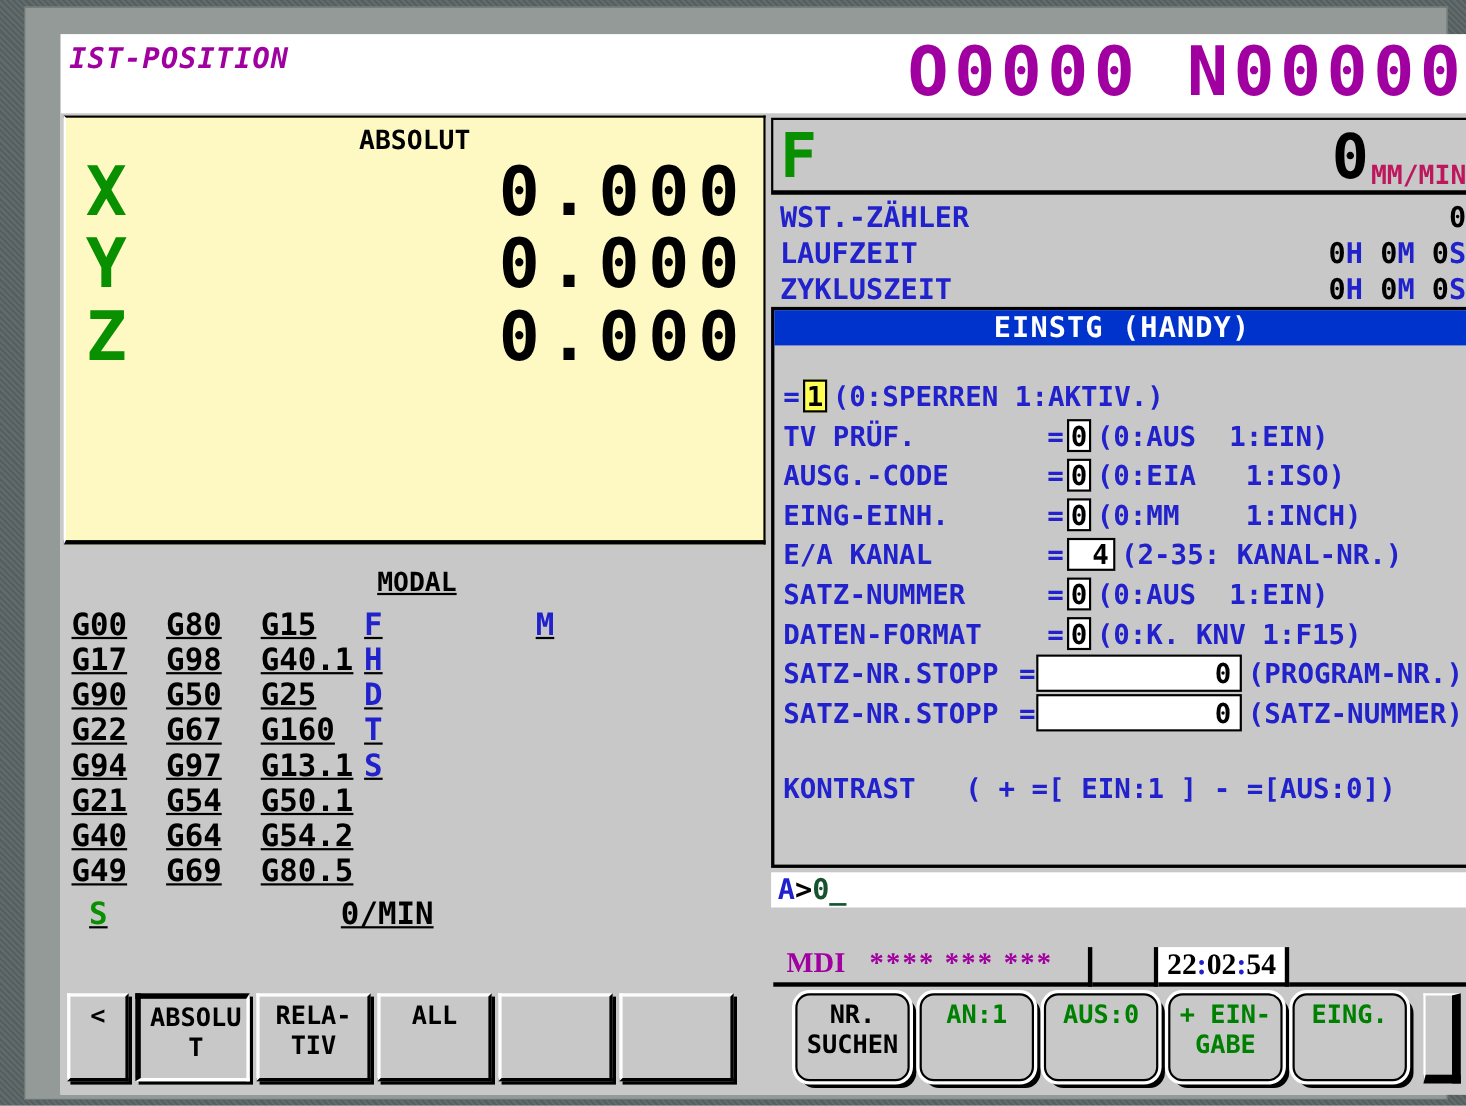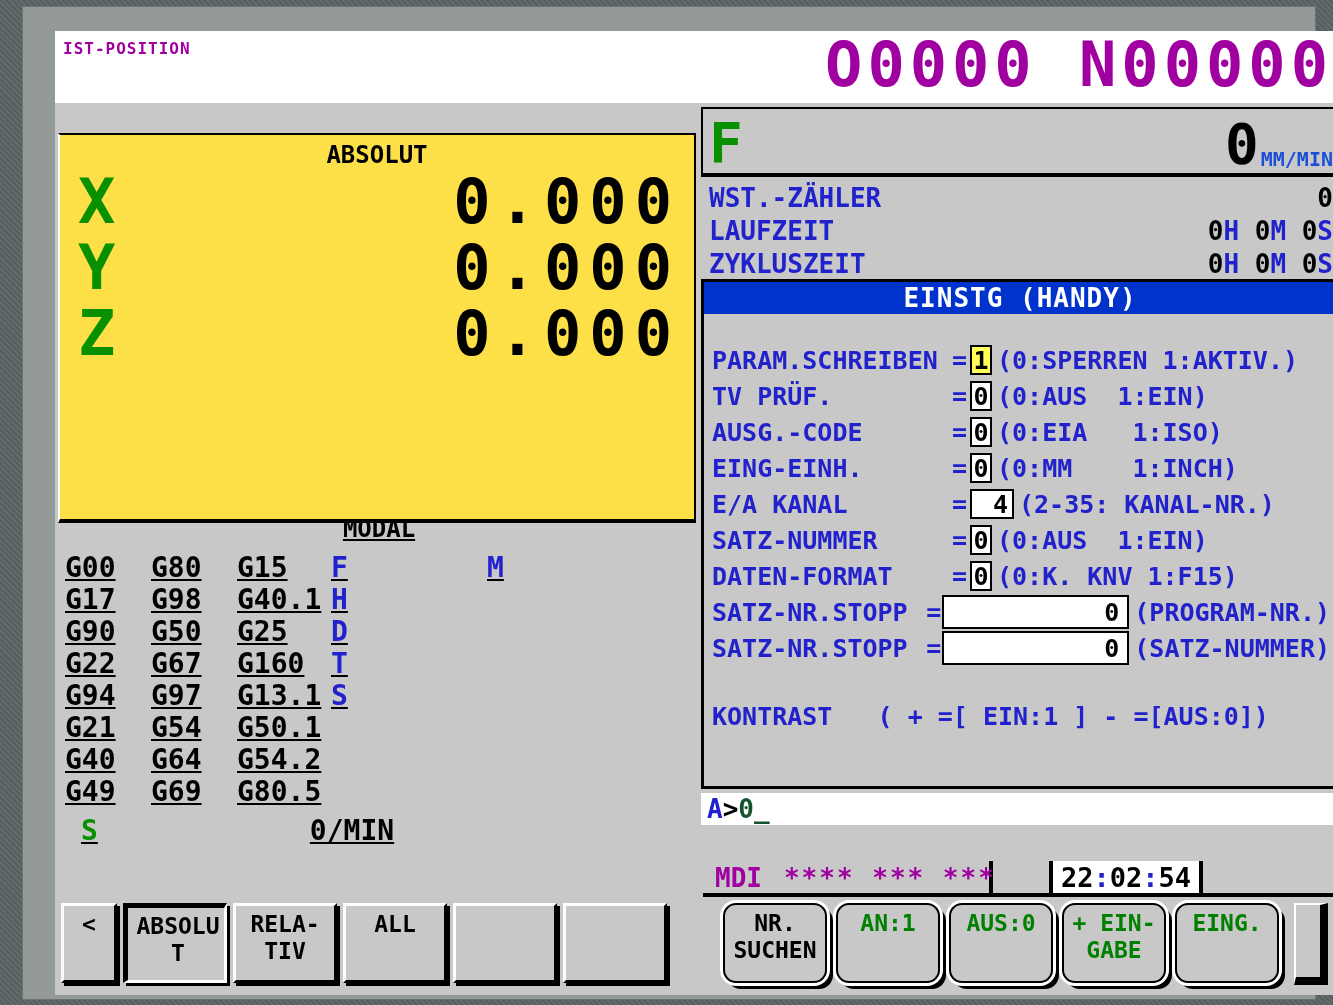--- a/index.html
+++ b/index.html
@@ -10,26 +10,26 @@
       #5b6566;
     font-family:"DejaVu Sans Mono", monospace;
     font-weight:bold;
     -webkit-font-smoothing:none;
   }
   .frame{position:absolute;left:22px;top:6px;width:1292px;height:992px;background:#939a98;border:1px solid #6b7473;}
   .screen{position:absolute;left:32px;top:24px;width:1284px;height:964px;background:#ffffff;}
   .body-area{position:absolute;left:0;top:72px;width:1284px;height:892px;background:#c8c8c8;}
 
   
-  .hdr-title{position:absolute;left:8px;top:8px;font-size:16px;color:#a000a0;letter-spacing:1px;}
+  .hdr-title{position:absolute;left:8px;top:8px;font-size:26px;color:#a000a0;letter-spacing:1px;font-style:italic;}
   .hdr-prog{position:absolute;right:6px;top:0px;font-size:62px;line-height:68px;color:#a000a0;letter-spacing:5px;}
 
   
-  .abs-panel{position:absolute;left:3px;top:74px;width:638px;height:390px;background:#fde047;
-    border:2px solid #000;border-bottom-width:4px;border-left-color:#fff;box-sizing:border-box;margin-top:28px;}
+  .abs-panel{position:absolute;left:3px;top:74px;width:638px;height:390px;background:#fef9c3;
+    border:2px solid #000;border-bottom-width:4px;border-left-color:#fff;box-sizing:border-box;}
   .abs-title{text-align:center;font-size:24px;color:#000;margin-top:6px;}
   .axis-row{position:relative;height:66px;display:flex;align-items:center;padding:0 14px 0 18px;}
   .axis-name{font-size:62px;color:#089000;line-height:60px;}
   .axis-val{margin-left:auto;font-size:62px;color:#000;letter-spacing:8px;line-height:60px;}
 
   
   .modal-area{position:absolute;left:4px;top:466px;width:640px;height:400px;text-decoration:underline;}
   .modal-title{text-align:center;font-size:24px;color:#000;margin-top:18px;margin-bottom:8px;}
   .g-row{display:flex;height:32px;align-items:center;padding-left:6px;font-size:28px;color:#000;white-space:pre;}
   .g-c1,.g-c2{width:86px;}
@@ -39,21 +39,21 @@
   .spindle-row{display:flex;height:34px;align-items:center;margin-top:6px;font-size:28px;}
   .spindle-label{margin-left:22px;color:#089000;}
   .spindle-val{margin-left:212px;color:#000;}
 
   
   .feed-box{position:absolute;left:646px;top:76px;width:638px;height:70px;background:#c8c8c8;
     border:2px solid #000;border-bottom-width:4px;box-sizing:border-box;display:flex;align-items:flex-end;padding:0 4px 2px 6px;}
   .feed-label{font-size:56px;line-height:56px;color:#089000;}
   .feed-right{margin-left:auto;display:flex;align-items:flex-end;}
   .feed-val{font-size:56px;line-height:54px;color:#000;}
-  .feed-unit{font-size:20px;line-height:24px;color:#1d4ed8;margin-left:2px;}
+  .feed-unit{font-size:24px;line-height:24px;color:#be185d;margin-left:2px;}
 
   .counters{position:absolute;left:646px;top:150px;width:638px;}
   .cnt-row{display:flex;height:33px;align-items:center;padding:0 6px 0 8px;font-size:26px;white-space:pre;}
   .cnt-label{color:#2222cc;}
   .cnt-val{margin-left:auto;color:#000;}
   .cnt-val .unit{color:#2222cc;}
 
   .settings{position:absolute;left:646px;top:248px;width:638px;height:510px;background:#c8c8c8;
     border:3px solid #000;box-sizing:border-box;}
   .set-titlebar{height:32px;background:#0033cc;display:flex;align-items:center;justify-content:center;}
@@ -71,21 +71,21 @@
   .kontrast{margin-top:36px;padding-left:8px;font-size:25px;color:#2222cc;white-space:pre;}
 
   
   .prompt{position:absolute;left:646px;top:762px;width:638px;height:32px;background:#fff;display:flex;align-items:center;padding-left:6px;box-sizing:border-box;font-size:26px;}
   .prompt .addr{color:#2222cc;}
   .prompt .caret{color:#000;}
   .prompt .entry{color:#14532d;}
 
   
   .statusbar{position:absolute;left:648px;top:830px;width:636px;height:36px;display:flex;}
-  .sb-seg{border-bottom:4px solid #000;border-right:4px solid #000;display:flex;align-items:flex-end;box-sizing:border-box;}
+  .sb-seg{border-bottom:4px solid #000;border-right:4px solid #000;display:flex;align-items:flex-start;box-sizing:border-box;font-family:Liberation Serif, serif;}
   .sb-mdi{width:290px;padding-left:12px;white-space:pre;}
   .sb-mode{color:#a000a0;font-size:26px;}
   .sb-stars{color:#a000a0;font-size:26px;margin-left:22px;letter-spacing:2px;}
   .sb-gap{width:60px;}
   .sb-time{background:#fff;padding:0 8px;font-size:27px;color:#000;}
   .sb-time .colon{color:#2222cc;}
   .sb-rest{flex:1;border-right:none;}
 
   
   .softkeys-left{position:absolute;left:6px;top:872px;height:86px;display:flex;}
@@ -162,21 +162,21 @@
         <div class="cnt-row"><span class="cnt-label">WST.-ZÄHLER</span><span class="cnt-val"><span>0</span></span></div>
         <div class="cnt-row"><span class="cnt-label">LAUFZEIT</span><span class="cnt-val"><span>0</span><span class="unit">H</span><span> </span><span>0</span><span class="unit">M</span><span> </span><span>0</span><span class="unit">S</span></span></div>
         <div class="cnt-row"><span class="cnt-label">ZYKLUSZEIT</span><span class="cnt-val"><span>0</span><span class="unit">H</span><span> </span><span>0</span><span class="unit">M</span><span> </span><span>0</span><span class="unit">S</span></span></div>
       </div>
 
     <div class="settings">
       <div class="set-titlebar">
         <span class="set-title">EINSTG (HANDY)</span>
       </div>
       <div class="set-rows" id="srows">
-          <div class="s-row"><span class="s-lab">PARAM.SCHREIBEN</span><span class="s-eq">=</span><span class="s-box cursor">1</span><span class="s-desc">(0:SPERREN 1:AKTIV.)</span></div>
+          <div class="s-row"><span class="s-eq">=</span><span class="s-box cursor">1</span><span class="s-desc">(0:SPERREN 1:AKTIV.)</span></div>
           <div class="s-row"><span class="s-lab">TV PRÜF.</span><span class="s-eq">=</span><span class="s-box small">0</span><span class="s-desc">(0:AUS  1:EIN)</span></div>
           <div class="s-row"><span class="s-lab">AUSG.-CODE</span><span class="s-eq">=</span><span class="s-box small">0</span><span class="s-desc">(0:EIA   1:ISO)</span></div>
           <div class="s-row"><span class="s-lab">EING-EINH.</span><span class="s-eq">=</span><span class="s-box small">0</span><span class="s-desc">(0:MM    1:INCH)</span></div>
           <div class="s-row"><span class="s-lab">E/A KANAL</span><span class="s-eq">=</span><span class="s-box medium">4</span><span class="s-desc">(2-35: KANAL-NR.)</span></div>
           <div class="s-row"><span class="s-lab">SATZ-NUMMER</span><span class="s-eq">=</span><span class="s-box small">0</span><span class="s-desc">(0:AUS  1:EIN)</span></div>
           <div class="s-row"><span class="s-lab">DATEN-FORMAT</span><span class="s-eq">=</span><span class="s-box small">0</span><span class="s-desc">(0:K. KNV 1:F15)</span></div>
           <div class="s-row"><span class="s-lab">SATZ-NR.STOPP</span><span class="s-eq">=</span><span class="s-box wide">0</span><span class="s-desc">(PROGRAM-NR.)</span></div>
           <div class="s-row"><span class="s-lab">SATZ-NR.STOPP</span><span class="s-eq">=</span><span class="s-box wide">0</span><span class="s-desc">(SATZ-NUMMER)</span></div>
         </div>
       <div class="kontrast">KONTRAST   ( + =[ EIN:1 ] - =[AUS:0])</div>

